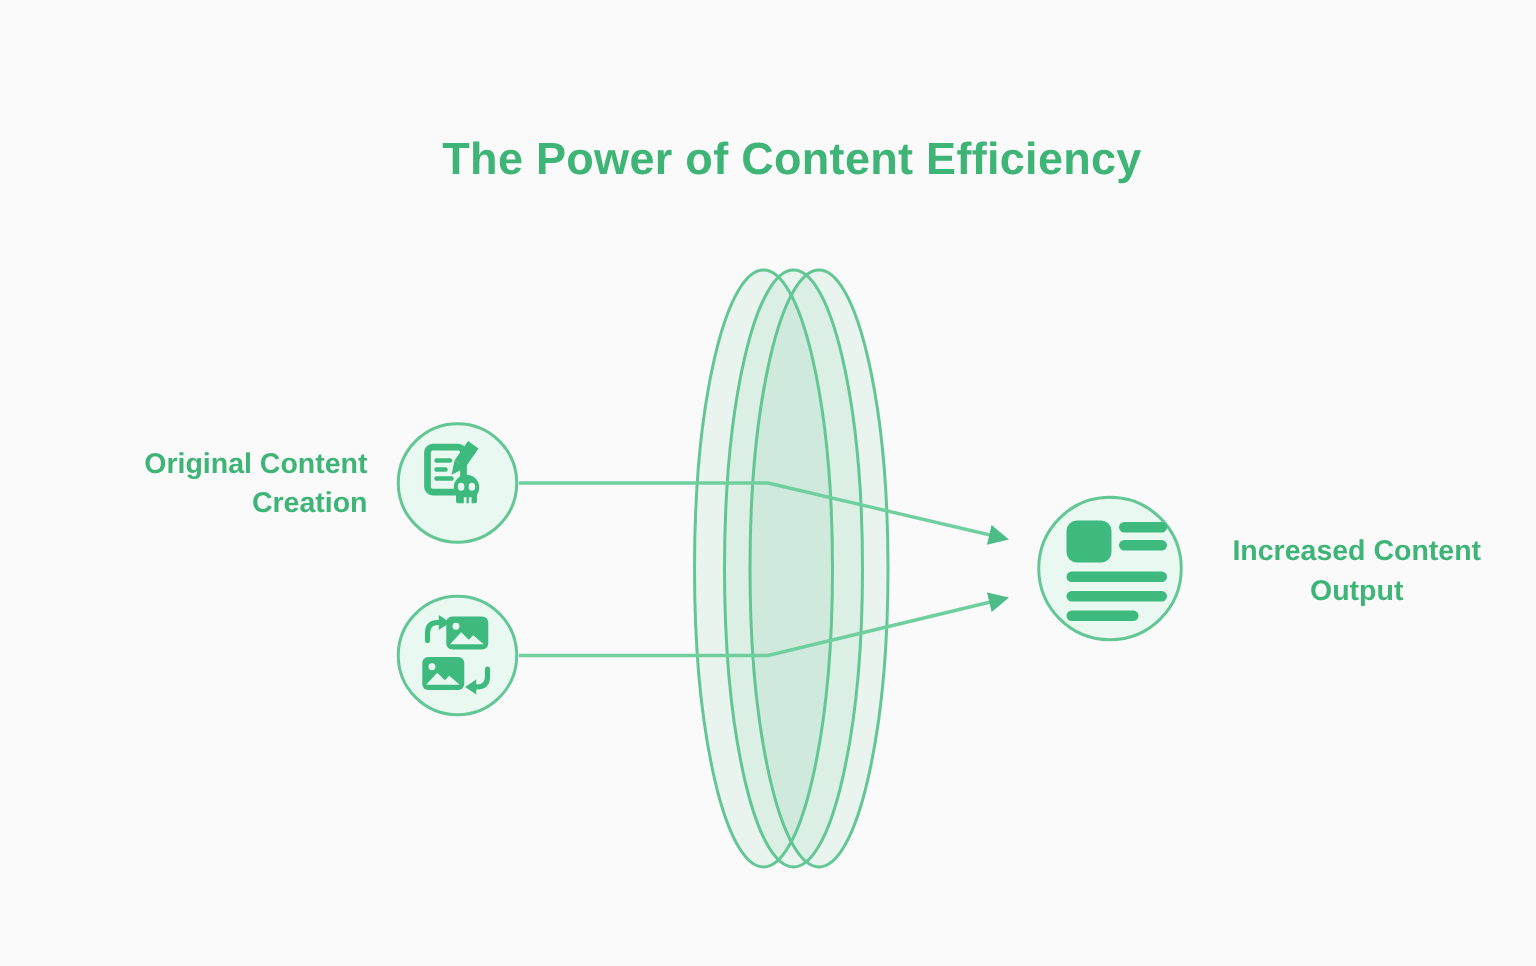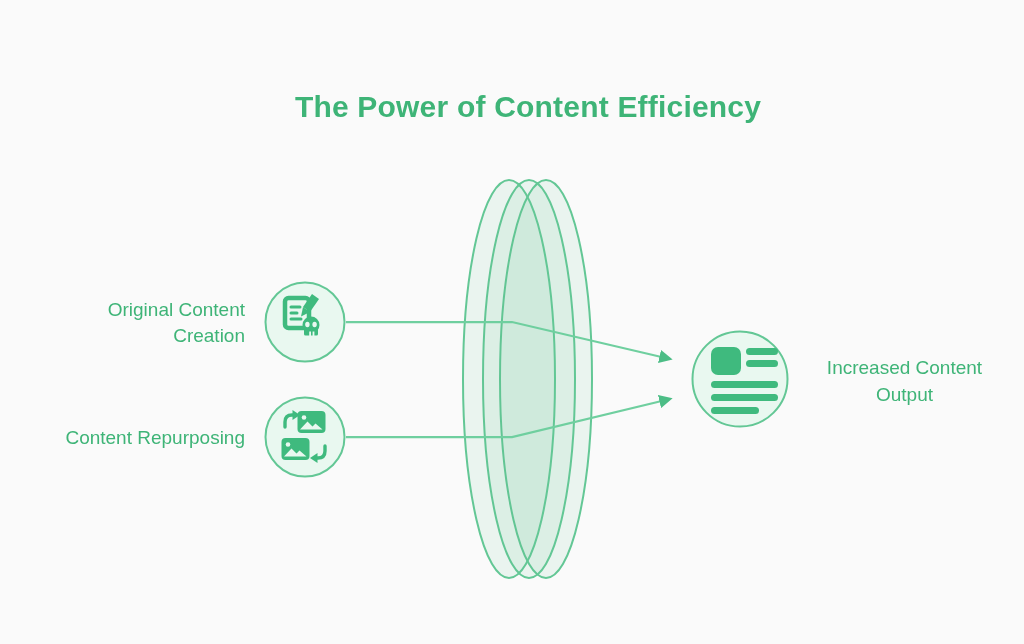--- a/index.html
+++ b/index.html
@@ -58,20 +58,21 @@
   .g-fill  { fill: var(--glyph, #3fba7e); }
   .g-bg    { fill: var(--circleFill, #e9f8f0); }
   .g-stroke{ fill: none; stroke: var(--glyph, #3fba7e); stroke-width: 4.5; stroke-linejoin: round; }
   .g-line  { stroke: var(--glyph, #3fba7e); stroke-width: 3; stroke-linecap: round; }
   .g-arrow { fill: none; stroke: var(--glyph, #3fba7e); stroke-width: 3.4; stroke-linecap: round; }
   .label {
     position: absolute;
     font-size: 19px;
     line-height: 26px;
     color: var(--text, #3eb477);
+    font-weight: bold;
   }
   .label-ocv { left: 85px;  top: 297px; width: 160px; text-align: right; }
   .label-cr  { right: 779px; top: 425px; white-space: nowrap; text-align: right; }
   .label-ico { left: 812px; top: 354px; width: 185px; text-align: center; line-height: 27px; }
 </style>
 </head>
 <body>
 
 <div class="canvas">
 
@@ -134,16 +135,15 @@
       <rect class="g-fill" x="20" y="17" width="30" height="28" rx="7"></rect>
       <rect class="g-fill" x="55" y="18" width="32" height="7" rx="3.5"></rect>
       <rect class="g-fill" x="55" y="30" width="32" height="7" rx="3.5"></rect>
       <rect class="g-fill" x="20" y="51" width="67" height="7" rx="3.5"></rect>
       <rect class="g-fill" x="20" y="64" width="67" height="7" rx="3.5"></rect>
       <rect class="g-fill" x="20" y="77" width="48" height="7" rx="3.5"></rect>
     </g>
   </svg>
 
   <div class="label label-ocv">Original Content Creation</div>
-  <div class="label label-cr">Content Repurposing</div>
   <div class="label label-ico">Increased Content Output</div>
 
 </div>
 
 </body></html>

